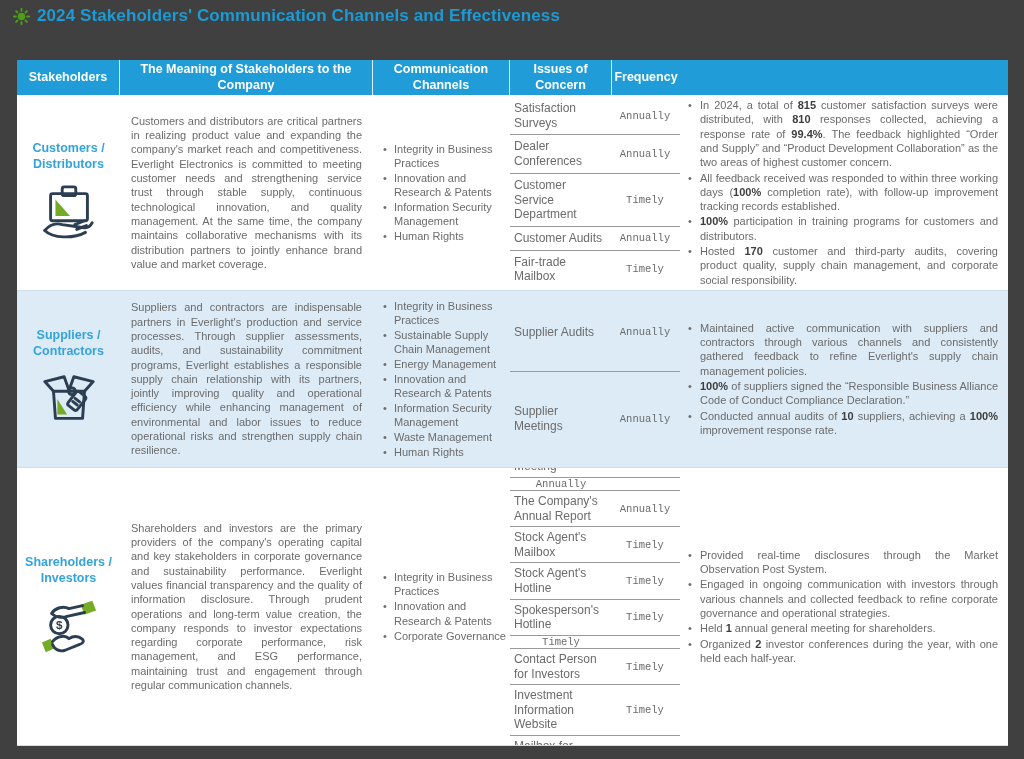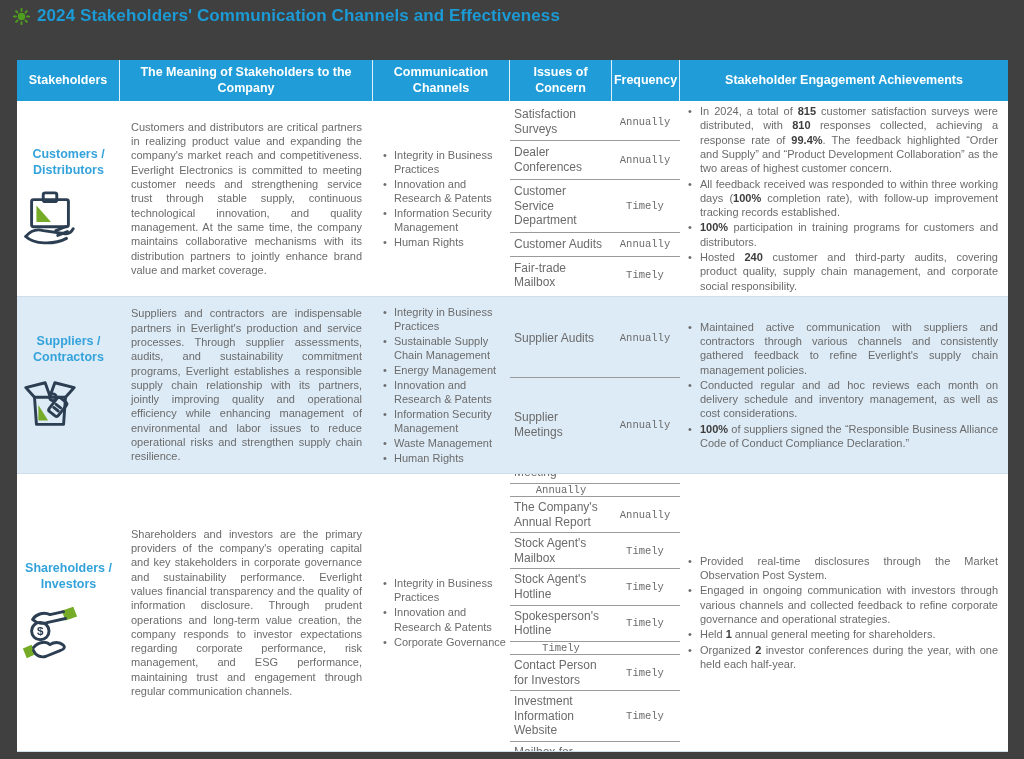--- a/index.html
+++ b/index.html
@@ -11,33 +11,33 @@
   html,body{background:#fff;}
   body{font-family:"Liberation Sans","DejaVu Sans",sans-serif;color:var(--body-text);}
   .page{position:relative;width:1024px;height:759px;background:#404040;overflow:hidden;}
 
   .title-row{position:absolute;left:13px;top:6px;display:flex;align-items:center;gap:7px;}
   .title-row h1{font-size:17px;font-weight:700;color:var(--title);letter-spacing:.1px;}
   .sun-icon{width:17px;height:17px;flex:0 0 auto;}
 
   .table{position:absolute;left:17px;top:60px;width:991px;}
   .thead{display:grid;grid-template-columns:103px 253px 137px 102px 68px 1fr;
-         background:var(--header-bg);color:#fff;height:41px;}
+         background:var(--header-bg);color:#fff;height:35px;}
   .th{display:flex;align-items:center;justify-content:center;text-align:center;
       font-size:12.5px;font-weight:600;line-height:1.25;padding:2px 6px;}
   .th:not(:last-child){border-right:1px solid rgba(255,255,255,.85);}
 
   .row{display:grid;grid-template-columns:103px 253px 137px 170px 1fr;background:#fff;}
   .row.hl{background:var(--row-highlight);}
   .row + .row{border-top:1px solid var(--row-line);}
   .tbody{border-bottom:1px solid var(--row-line);}
 
   .cell{display:flex;flex-direction:column;justify-content:center;overflow:hidden;}
 
-  .stk{gap:9px;padding:6px 2px;}
+  .stk{align-items:center;gap:9px;padding:6px 2px;}
   .stk-label{font-size:12.5px;font-weight:700;color:var(--stakeholder-label);
              text-align:center;line-height:1.25;}
   .stk-icon{width:62px;height:62px;}
   .stk-icon svg{width:100%;height:100%;}
 
   .meaning{padding:8px 11px;}
   .meaning p{font-size:11px;line-height:1.3;text-align:justify;color:var(--body-text);}
 
   .issues{padding:6px 4px 6px 10px;}
   .issues ul,.ach ul{list-style:none;}
@@ -78,21 +78,20 @@
     <h1>2024 Stakeholders' Communication Channels and Effectiveness</h1>
   </div>
 
   <div class="table">
     <div class="thead">
       <div class="th">Stakeholders</div>
       <div class="th">The Meaning of Stakeholders to the Company</div>
       <div class="th">Communication Channels</div>
       <div class="th">Issues of Concern</div>
       <div class="th">Frequency</div>
-      <div class="th">Stakeholder Engagement Achievements</div>
     </div>
     <div class="tbody" id="tbody">
         <div class="row" style="height: 195px;">
           <div class="cell stk">
             <div class="stk-label">Customers / Distributors</div>
             <div class="stk-icon"><svg viewBox="0 0 64 64" fill="none" stroke="#2c3e52" stroke-width="3" stroke-linejoin="round" stroke-linecap="round">
                 <rect x="25" y="5" width="14" height="9" rx="2"></rect>
                 <rect x="13" y="12" width="38" height="28" rx="2"></rect>
                 <polygon points="18,18 18,35 33,35" fill="#76ab28" stroke="none"></polygon>
                 <path d="M38 44 l10 -4 M40 49 l10 -4"></path>
@@ -131,21 +130,21 @@
             <div class="subrow">
               <div class="chan-name">Fair-trade Mailbox</div>
               <div class="chan-freq">Timely</div>
             </div>
           </div>
           <div class="cell ach">
             <ul>
               <li>In 2024, a total of <b>815</b> customer satisfaction surveys were distributed, with <b>810</b> responses collected, achieving a response rate of <b>99.4%</b>. The feedback highlighted “Order and Supply” and “Product Development Collaboration” as the two areas of highest customer concern.</li>
               <li>All feedback received was responded to within three working days (<b>100%</b> completion rate), with follow-up improvement tracking records established.</li>
               <li><b>100%</b> participation in training programs for customers and distributors.</li>
-              <li>Hosted <b>240</b> customer and third-party audits, covering product quality, supply chain management, and corporate social responsibility.</li>
+              <li>Hosted <b>170</b> customer and third-party audits, covering product quality, supply chain management, and corporate social responsibility.</li>
             </ul>
           </div>
         </div>
         <div class="row hl" style="height: 177px;">
           <div class="cell stk">
             <div class="stk-label">Suppliers / Contractors</div>
             <div class="stk-icon"><svg viewBox="0 0 64 64" fill="none" stroke="#2c3e52" stroke-width="3" stroke-linejoin="round" stroke-linecap="round">
                 <polygon points="16,24 48,24 46,52 18,52"></polygon>
                 <polyline points="16,24 7,14 27,9 32,23"></polyline>
                 <polyline points="48,24 57,14 37,9 32,23"></polyline>
@@ -178,22 +177,22 @@
               <div class="chan-freq">Annually</div>
             </div>
             <div class="subrow">
               <div class="chan-name">Supplier Meetings</div>
               <div class="chan-freq">Annually</div>
             </div>
           </div>
           <div class="cell ach">
             <ul>
               <li>Maintained active communication with suppliers and contractors through various channels and consistently gathered feedback to refine Everlight's supply chain management policies.</li>
-              <li>Conducted regular and ad hoc reviews each month on delivery schedule and inventory management, as well as cost considerations.</li>
               <li><b>100%</b> of suppliers signed the “Responsible Business Alliance Code of Conduct Compliance Declaration.”</li>
+              <li>Conducted annual audits of <b>10</b> suppliers, achieving a <b>100%</b> improvement response rate.</li>
             </ul>
           </div>
         </div>
         <div class="row" style="height: 278px;">
           <div class="cell stk">
             <div class="stk-label">Shareholders / Investors</div>
             <div class="stk-icon"><svg viewBox="0 0 64 64" fill="none" stroke="#2c3e52" stroke-width="3" stroke-linejoin="round" stroke-linecap="round">
                 <polygon points="44,9 56,5 60,15 48,19" fill="#76ab28" stroke="none"></polygon>
                 <path d="M46 10 L32 13 C26 10 18 12 14 18 C18 22 25 23 30 21 L48 17"></path>
                 <circle cx="22" cy="30" r="9"></circle>

